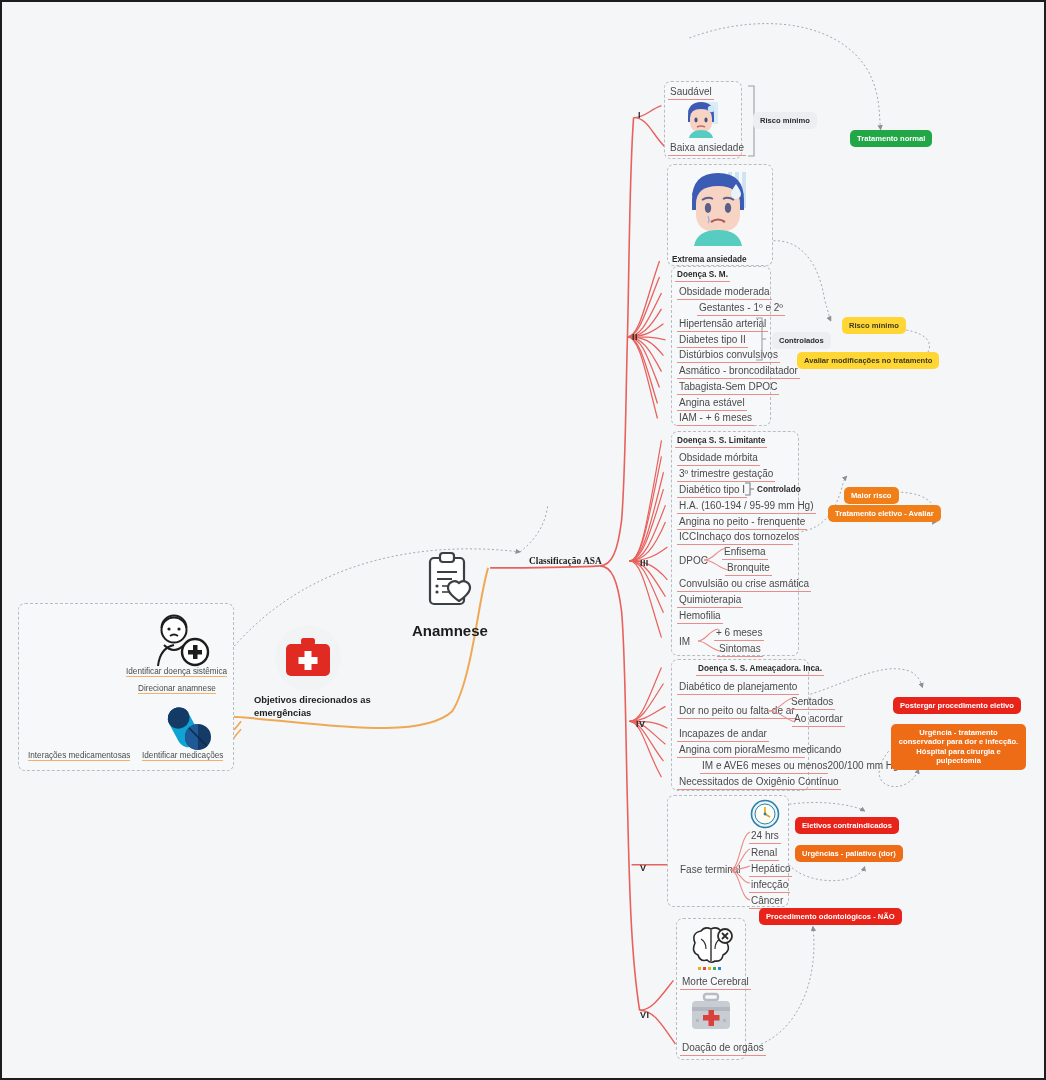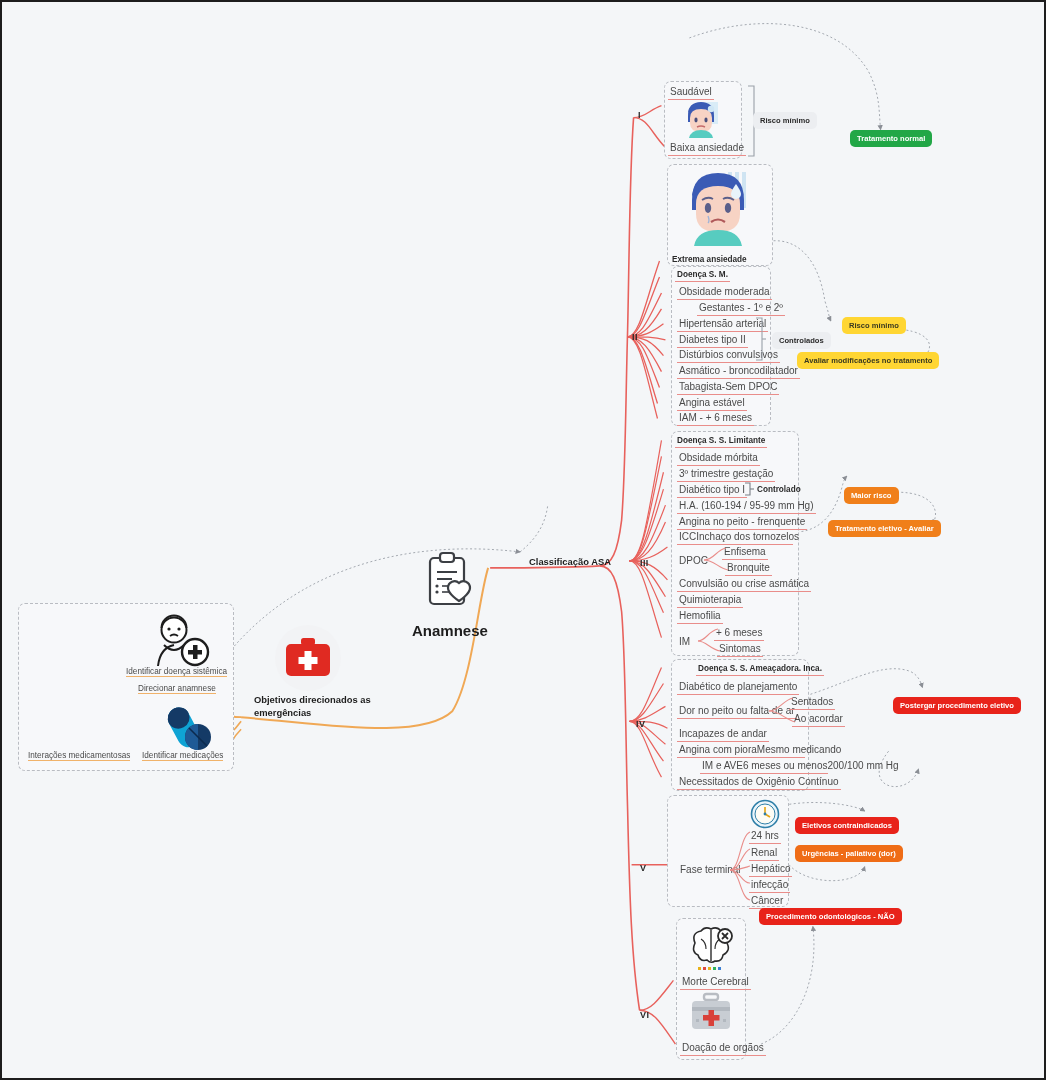--- a/index.html
+++ b/index.html
@@ -200,21 +200,21 @@
       <path d="M38,22 a13,13 0 0 0 0,26 z" fill="#1f5a96"></path>
       <path d="M29,26 L47,44" stroke="#0c2a4d" stroke-width="1.6"></path>
     </svg>
   </div>
 
   <div class="cap ul-or" style="left:124px; top:665px;">Identificar doença sistêmica</div>
   <div class="cap ul-or" style="left:136px; top:682px;">Direcionar anamnese</div>
   <div class="cap ul-or" style="left:26px; top:749px;">Interações medicamentosas</div>
   <div class="cap ul-or" style="left:140px; top:749px;">Identificar medicações</div>
 
-  <div class="branch-title" style="left:527px; top:554px;">Classificação ASA</div>
+  <div class="branch-title" style="left:527px; top:554px;font-family:Liberation Serif, serif;">Classificação ASA</div>
 
   <div class="roman" style="position:absolute; left:636px; top:108px;">I</div>
   <div class="dbox" style="left:662px; top:79px; width:78px; height:78px;"></div>
   <div class="leaf ul-red" style="position:absolute; left:666px; top:84px;">Saudável</div>
   <div class="illus" style="left:678px; top:98px;">
     <svg width="42" height="38" viewBox="0 0 42 38">
       <rect x="25" y="2" width="13" height="22" fill="#d9ecf7"></rect>
       <path d="M8,16 q0,-14 13,-14 q13,0 13,14 v6 h-26 z" fill="#3b5bb5"></path>
       <path d="M10,18 q0,-9 11,-9 q11,0 11,9 v5 q0,9 -11,9 q-11,0 -11,-9 z" fill="#f7d3c4"></path>
       <path d="M8,13 q6,-8 14,-6 q8,2 11,8 q-2,-12 -13,-12 q-11,0 -12,10 z" fill="#3b5bb5"></path>
@@ -304,21 +304,21 @@
   <div class="leaf ul-red" style="position:absolute; left:675px; top:592px;">Quimioterapia</div>
   <div class="leaf ul-red" style="position:absolute; left:675px; top:608px;">Hemofilia</div>
   <div class="leaf" style="position:absolute; left:675px; top:634px;">IM</div>
   <div class="leaf ul-red" style="position:absolute; left:712px; top:625px;">+ 6 meses</div>
   <div class="leaf ul-red" style="position:absolute; left:715px; top:641px;">Sintomas</div>
   <svg class="node" style="left:694px; top:623px;" width="24" height="30" viewBox="0 0 24 30">
     <path d="M2,16 C10,16 12,6 22,4" stroke="#e98d8a" stroke-width="1.1" fill="none"></path>
     <path d="M2,16 C10,16 14,24 24,26" stroke="#e98d8a" stroke-width="1.1" fill="none"></path>
   </svg>
   <div class="badge orange" style="left:842px; top:485px;">Maior risco</div>
-  <div class="badge orange" style="left:826px; top:518px;">Tratamento eletivo - Avaliar</div>
+  <div class="badge orange" style="left:826px; top:503px;">Tratamento eletivo - Avaliar</div>
 
   <div class="roman" style="position:absolute; left:634px; top:717px;">IV</div>
   <div class="dbox" style="left:669px; top:657px; width:138px; height:132px;"></div>
   <div class="leaf-head ul-red" style="position:absolute; left:673px; top:662px;margin-left:21px;">Doença S. S. Ameaçadora. Inca.</div>
   <div class="leaf ul-red" style="position:absolute; left:675px; top:679px;">Diabético de planejamento</div>
   <div class="leaf ul-red" style="position:absolute; left:675px; top:703px;">Dor no peito ou falta de ar</div>
   <div class="leaf ul-red" style="position:absolute; left:787px; top:694px;">Sentados</div>
   <div class="leaf ul-red" style="position:absolute; left:790px; top:711px;">Ao acordar</div>
   <svg class="node" style="left:765px; top:692px;" width="28" height="32" viewBox="0 0 28 32">
     <path d="M2,17 C12,17 16,6 26,4" stroke="#e98d8a" stroke-width="1.1" fill="none"></path>
@@ -329,20 +329,21 @@
     <span>Angina com piora</span>
     <span>Mesmo medicando</span>
   </div>
   <div class="leaf ul-red" style="position:absolute; left:675px; top:758px; width:128px; display:flex; justify-content:space-between;margin-left:23px;">
     <span>IM e AVE</span>
     <span>6 meses ou menos</span>
     <span>200/100 mm Hg</span>
   </div>
   <div class="leaf ul-red" style="position:absolute; left:675px; top:774px;">Necessitados de Oxigênio Contínuo</div>
   <div class="badge red" style="left:891px; top:695px;">Postergar procedimento eletivo</div>
+  <div class="badge orange-d multi" style="left:889px; top:722px; width:135px;">Urgência - tratamento conservador para dor e infecção. Hóspital para cirurgia e pulpectomia</div>
 
   <div class="roman" style="position:absolute; left:638px; top:861px;">V</div>
   <div class="dbox" style="left:665px; top:793px; width:122px; height:112px;"></div>
   <div class="illus" style="left:748px; top:797px;">
     <svg width="30" height="30" viewBox="0 0 30 30">
       <circle cx="15" cy="15" r="13.5" fill="#eaf5fb" stroke="#2e7fa8" stroke-width="1.6"></circle>
       <circle cx="15" cy="15" r="10" fill="#fdfcf5" stroke="#2e7fa8" stroke-width="1"></circle>
       <line x1="15" y1="15" x2="15" y2="8" stroke="#e3a312" stroke-width="1.6"></line>
       <line x1="15" y1="15" x2="20" y2="18" stroke="#e3a312" stroke-width="1.6"></line>
       <circle cx="15" cy="15" r="1.4" fill="#2e7fa8"></circle>

